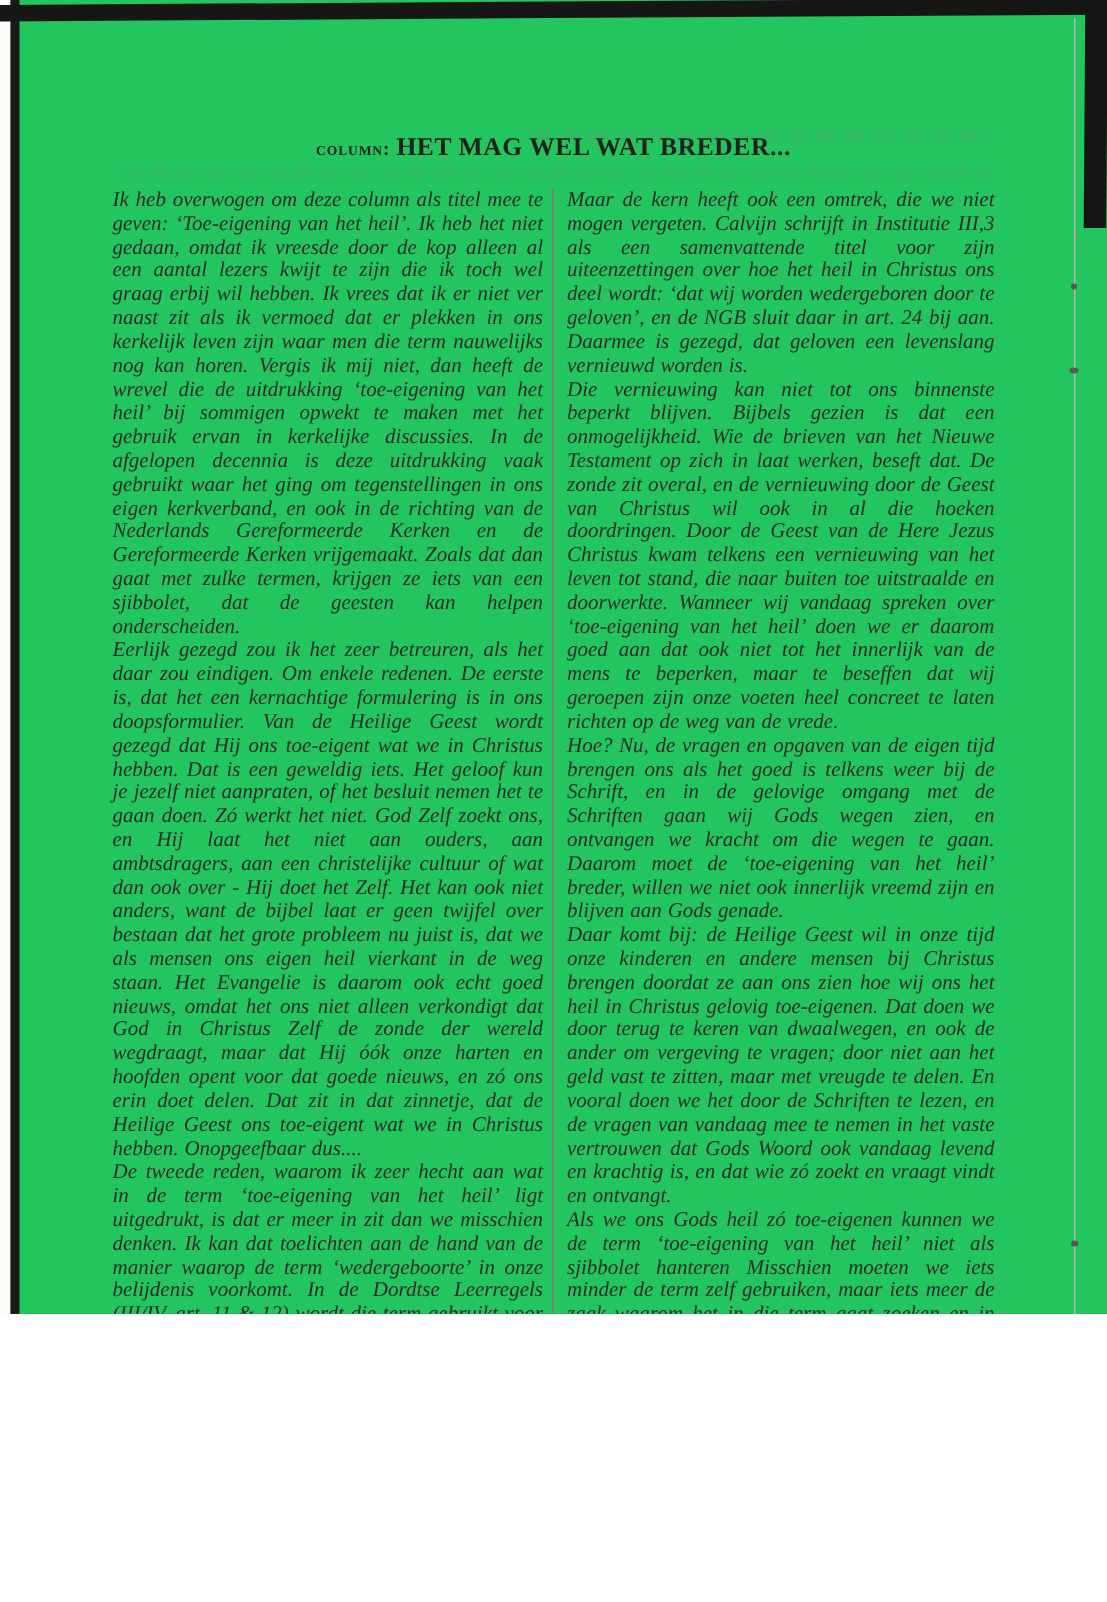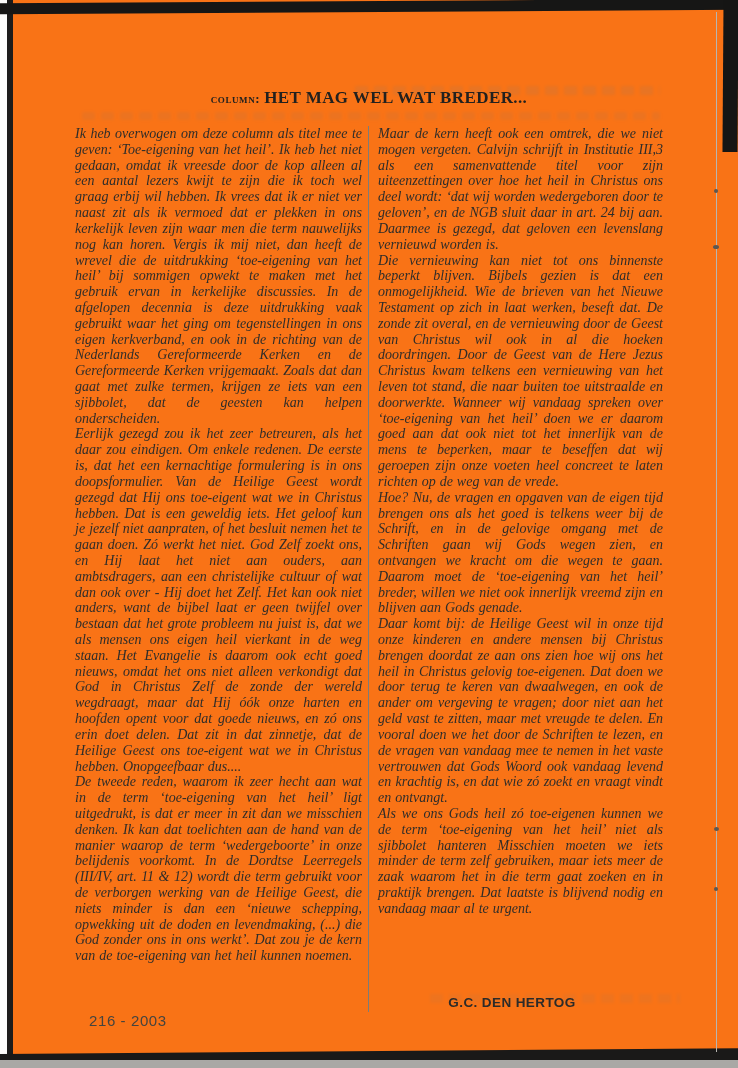--- a/index.html
+++ b/index.html
@@ -1,18 +1,18 @@
 <!DOCTYPE html>
 <html lang="nl"><head>
 <meta charset="utf-8">
 <style>
   html,body{margin:0;padding:0;background:#ffffff;}
   .scan{
-    position:relative;width:738px;height:1068px;overflow:hidden;
-    background:#f97316;
+    position:relative;width:738px;height:876px;overflow:hidden;
+    background:#22c55e;
     font-family:"Liberation Serif","DejaVu Serif",serif;
   }
   
   .band-top{position:absolute;left:-6px;top:1px;width:760px;height:11px;background:#161615;transform:rotate(-0.35deg);}
   .band-bottom{position:absolute;left:-6px;top:1051px;width:760px;height:13px;background:#1a1918;transform:rotate(-0.45deg);}
   .below-band{position:absolute;left:0;top:1060px;width:738px;height:8px;background:#a9a8a5;}
   .edge-left-white{position:absolute;left:0;top:0;width:7px;height:1068px;background:#fcfcfb;}
   .strip-left{position:absolute;left:7px;top:0;width:6px;height:1068px;background:#1c1b1a;}
   .strip-right-top{position:absolute;left:723px;top:0;width:15px;height:152px;background:#151514;transform:rotate(0.4deg);}
   .page-edge-line{position:absolute;left:716px;top:12px;width:1px;height:1040px;background:#b7b5b1;}

